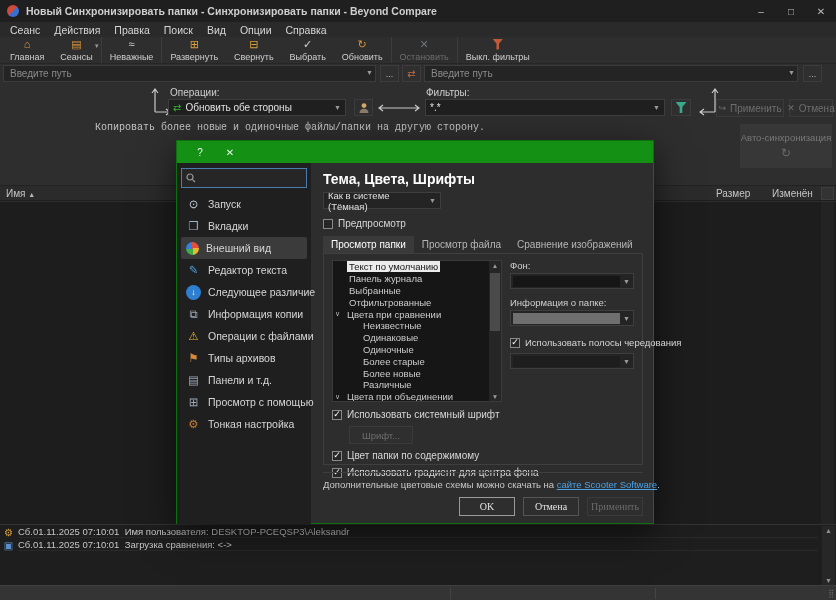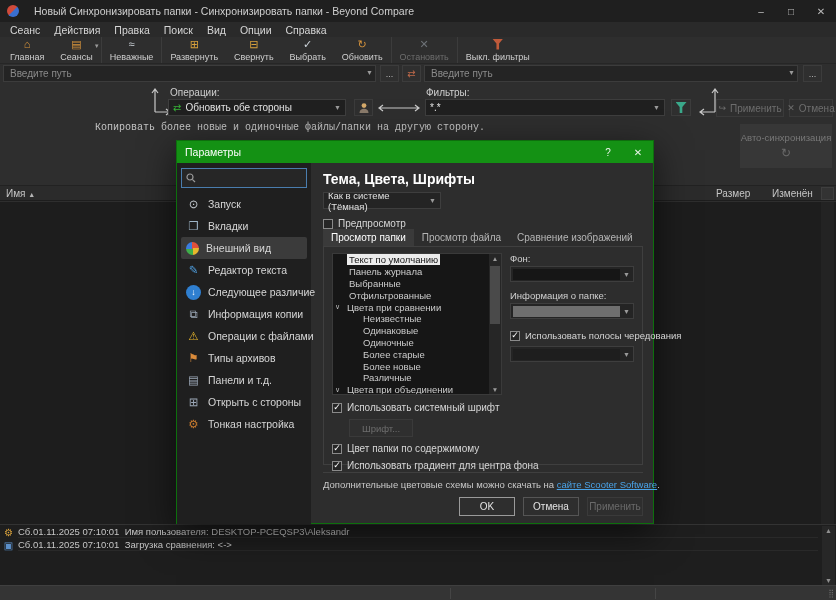--- a/index.html
+++ b/index.html
@@ -6,22 +6,22 @@
   html,body { width:836px; height:600px; overflow:hidden; }
   body {
     position:relative; background:#2e2e2e; color:#d0d0d0;
     font-family:"Liberation Sans", sans-serif; font-size:10px;
   }
   
   .titlebar { position:absolute; left:0; top:0; width:836px; height:22px;
     background:#1f1f1f; display:flex; align-items:center; padding:0 0 0 7px; }
   .bc-logo { width:12px; height:12px; border-radius:50%;
     background:linear-gradient(135deg,#d04a3a 48%,#3a6fd0 52%); flex:none; }
-  .win-title { margin-left:15px; font-size:10.5px; color:#cfcfcf; flex:1;
-    white-space:nowrap; overflow:hidden; }
+  .win-title { margin-left:7px; font-size:10.5px; color:#cfcfcf; flex:1;
+    white-space:nowrap; overflow:hidden;font-weight:bold; }
   .win-btn { width:30px; height:22px; display:flex; align-items:center;
     justify-content:center; color:#bdbdbd; font-size:10px; }
   
   .menubar { position:absolute; left:0; top:22px; width:836px; height:15px;
     background:#2a2a2a; display:flex; align-items:center; padding-left:3px; }
   .menu-item { padding:1px 7px; font-size:10.5px; color:#d6d6d6; }
   
   .toolbar { position:absolute; left:0; top:37px; width:836px; height:27px;
     background:#2e2e2e; display:flex; align-items:stretch; padding-left:2px;
     border-bottom:1px solid #262626; }
@@ -117,21 +117,21 @@
   .dlg-header { font-size:14px; font-weight:bold; color:#fff; }
   .theme-select { position:relative; margin-top:5px; width:118px; height:17px;
     background:#242424; border:1px solid #3e3e3e; display:flex; align-items:center;
     padding:0 4px; font-size:9.5px; color:#e0e0e0; }
   .theme-select .chev { margin-left:auto; font-size:7px; color:#9a9a9a; }
   .cb-row { display:flex; align-items:center; gap:5px; font-size:10px; color:#d6d6d6; }
   .cb { width:10px; height:10px; border:1px solid #8a8a8a; background:#262626; flex:none;
     display:flex; align-items:center; justify-content:center; }
   .cb.checked::after { content:"✓"; color:#fff; font-size:9px; line-height:9px; }
   .preview-row { margin-top:9px; }
-  .tabs { display:flex; border-bottom:1px solid #3f3f3f; }
+  .tabs { display:flex; margin-top:7px; border-bottom:1px solid #3f3f3f; }
   .tab { padding:3px 8px 3px 8px; font-size:10px; color:#b5b5b5; }
   .tab.active { background:#3a3a3a; color:#fff; }
   .panel { border:1px solid #3f3f3f; border-top:none; padding:6px 8px; flex:1; min-height:0; }
   .panel-top { display:flex; gap:8px; }
   
   .tree-wrap { width:170px; position:relative; background:#161616; border:1px solid #3a3a3a;
     height:142px; flex:none; }
   .tree { position:absolute; left:0; top:0; right:12px; bottom:0; overflow:hidden; }
   .tree-row { height:11.8px; display:flex; align-items:center; font-size:9.5px;
     color:#cccccc; padding-left:14px; white-space:nowrap; }
@@ -156,21 +156,21 @@
   .bchecks { margin-top:7px; display:flex; flex-direction:column; gap:6px; }
   .font-btn { width:64px; height:18px; margin:0 0 0 17px; background:#2f2f2f;
     border:1px solid #3a3a3a; color:#6d6d6d; font-size:9.5px; display:flex;
     align-items:center; justify-content:center; }
   
   .dlg-footer { border-top:1px solid #3f3f3f; margin-top:7px; padding-top:6px;
     font-size:9.5px; color:#c8c8c8; white-space:nowrap; }
   .dlg-footer a { color:var(--link-blue,#4aa3e8); text-decoration:underline; }
   .dlg-buttons { display:flex; justify-content:flex-end; gap:8px; margin-top:7px; }
   .dlg-btn { width:56px; height:19px; background:#2e2e2e; border:1px solid #555;
-    color:#e2e2e2; font-size:10px; display:flex; align-items:center; justify-content:center; }
+    color:#e2e2e2; font-size:10px; display:flex; align-items:center; justify-content:center;font-family:Liberation Serif, serif; }
   .dlg-btn.default { border-color:#9a9a9a; }
   .dlg-btn.disabled { color:#6a6a6a; border-color:#3a3a3a; }
   
   .conn { position:absolute; }
   svg { display:block; }
 </style>
 </head>
 <body>
 
 <div class="titlebar">
@@ -350,21 +350,20 @@
 </div>
 
 <div class="statusbar">
   <span class="div" style="left:450px;"></span>
   <span class="div" style="left:655px;"></span>
   <span class="grip">⣿</span>
 </div>
 
 <div class="dialog">
   <div class="dlg-title">
-    <span class="t">Параметры</span>
     <span class="dlg-tbtn">?</span>
     <span class="dlg-tbtn">✕</span>
   </div>
   <div class="dlg-body">
 
     <div class="dlg-side">
       <div class="search-box">
         <svg width="10" height="10" viewBox="0 0 10 10">
           <circle cx="4" cy="4" r="3" stroke="#9a9a9a" stroke-width="1.2" fill="none"></circle>
           <path d="M6.3 6.3 L9 9" stroke="#9a9a9a" stroke-width="1.2"></path>
@@ -413,21 +412,21 @@
             <span>Типы архивов</span>
           </div>
 
           <div class="side-item">
             <span class="side-icon" style="color: rgb(154, 166, 181);">▤</span>
             <span>Панели и т.д.</span>
           </div>
 
           <div class="side-item">
             <span class="side-icon" style="color: rgb(154, 166, 181);">⊞</span>
-            <span>Открыть с стороны</span>
+            <span>Просмотр с помощью</span>
           </div>
 
           <div class="side-item">
             <span class="side-icon" style="color: rgb(200, 122, 46);">⚙</span>
             <span>Тонкая настройка</span>
           </div>
         </div>
     </div>
 
     <div class="dlg-content">

